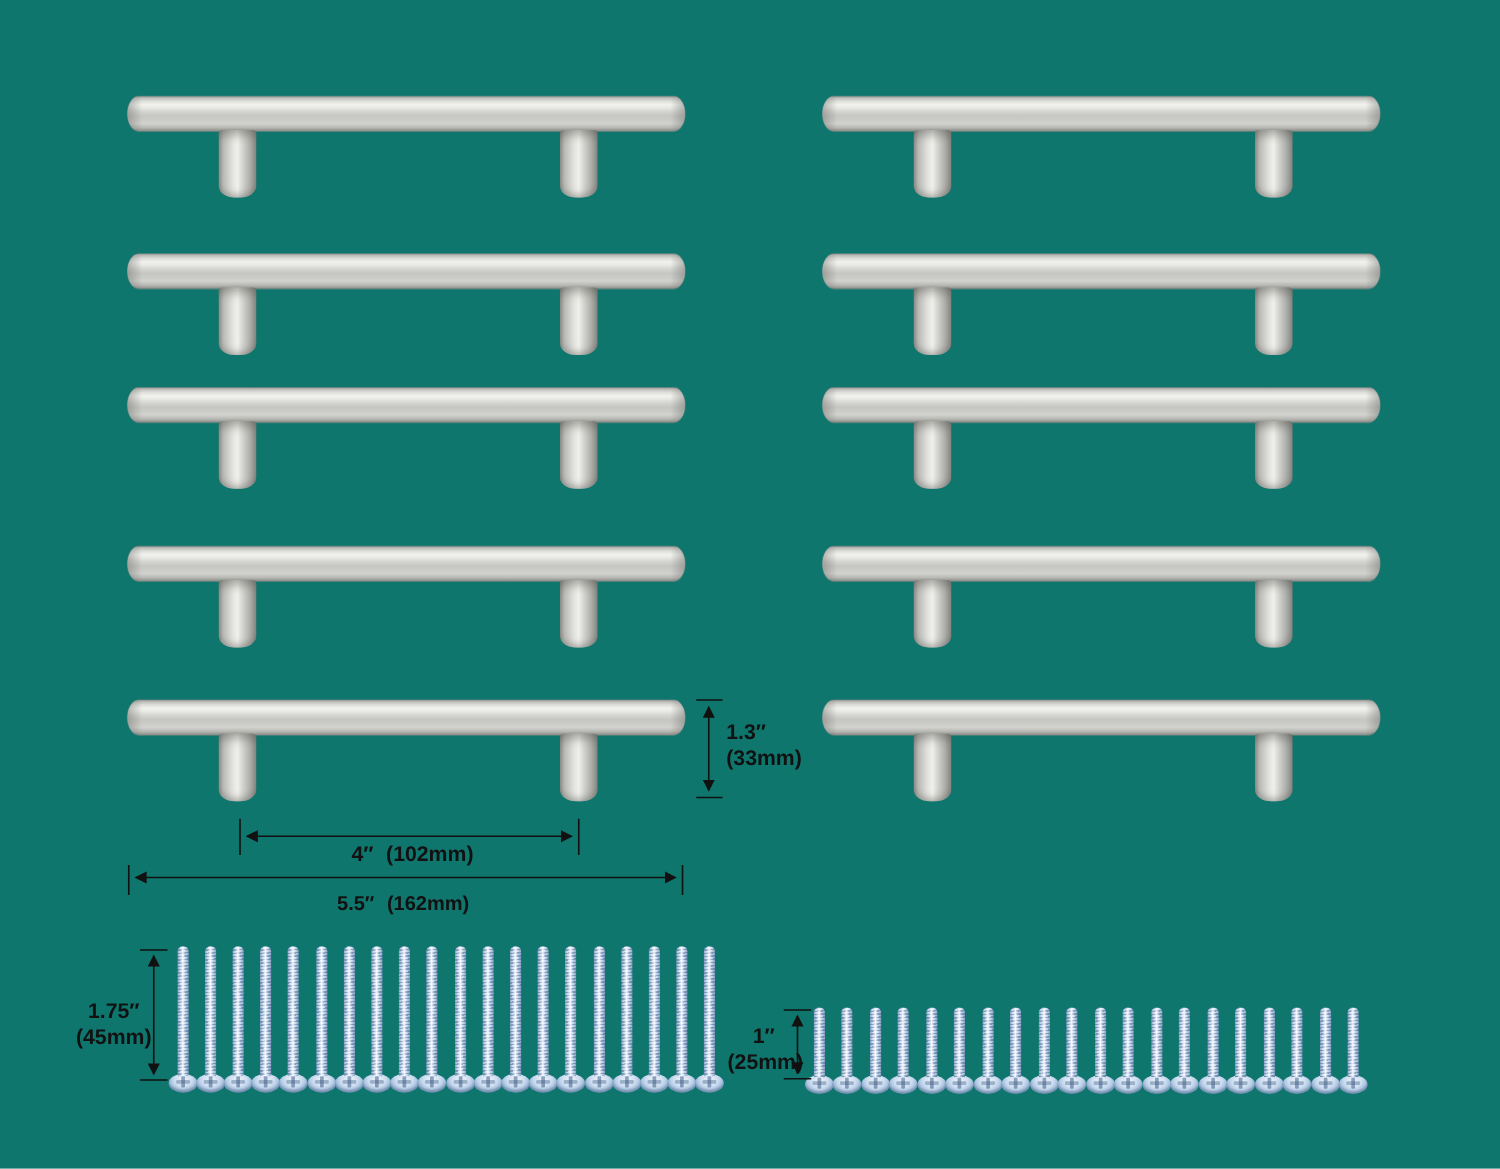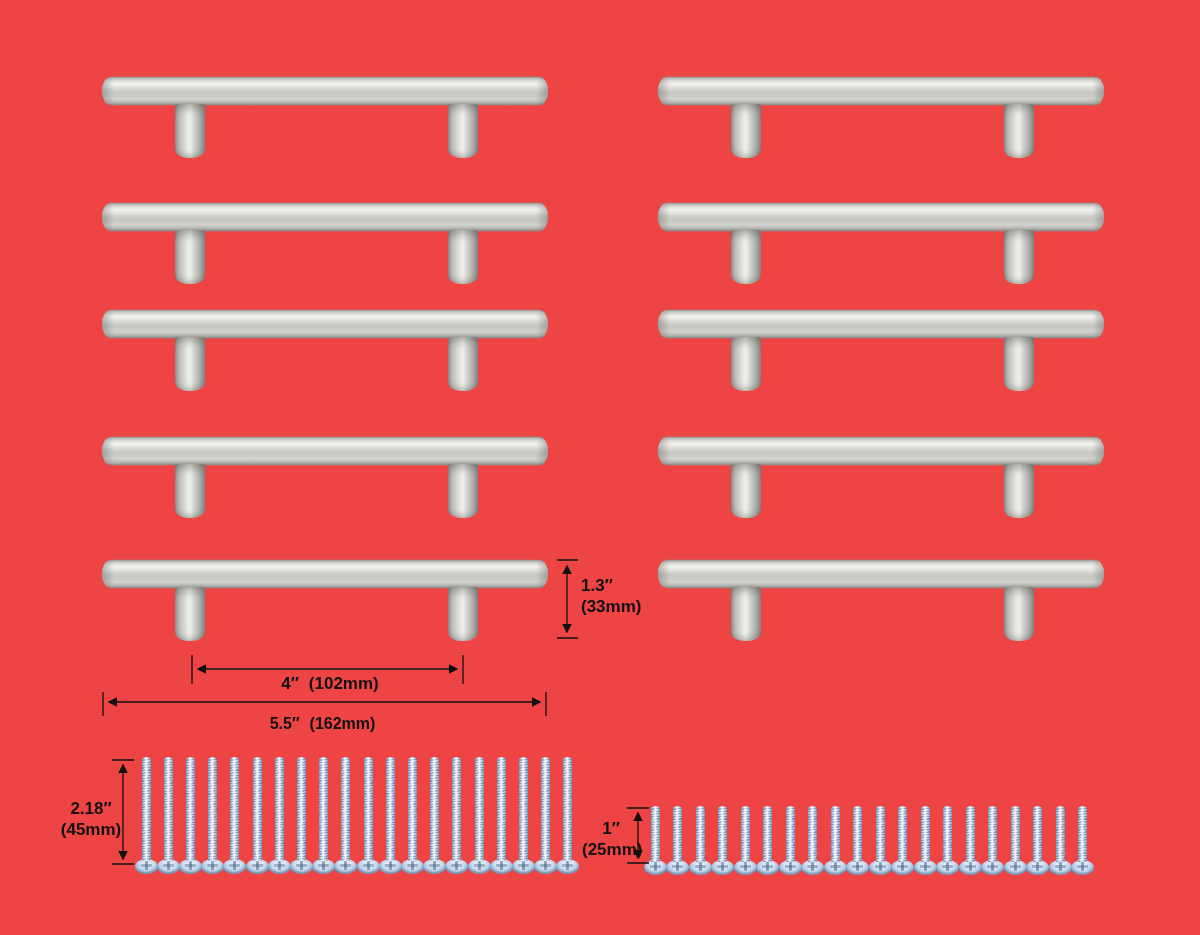--- a/index.html
+++ b/index.html
@@ -1,17 +1,17 @@
 <!DOCTYPE html>
 <html><head>
 <meta charset="utf-8">
 <style>
   html,body{margin:0;padding:0;background:#fff;}
   .stage{
-    position:relative;width:1200px;height:935px;background:#ef4444;
+    position:relative;width:1200px;height:935px;background:#0f766e;
     font-family:"Liberation Sans",sans-serif;overflow:hidden;color:#111;
   }
 
   
   .handle{position:absolute;width:446px;height:82px;}
   .bar{
     position:absolute;left:0;top:0;width:446px;height:28px;
     border-radius:9px / 14px;
     background:linear-gradient(180deg,
       #93938f 0%, #bdbdb9 5%, #dededa 14%, #f1f1ed 24%, #e9e9e5 32%,
@@ -329,21 +329,21 @@
 
   <div class="dim-label center" id="dim-holespacing-label" style="left:250px;top:673px;width:160px;">
     <span>4″</span><span class="gap"></span><span>(102mm)</span>
   </div>
 
   <div class="dim-label center" id="dim-overall-label" style="left:235px;top:713px;width:175px;">
     <span>5.5″</span><span class="gap"></span><span>(162mm)</span>
   </div>
 
   <div class="dim-label center" id="dim-longscrew-label" style="left:58px;top:798px;width:66px;">
-    <span class="ln">2.18″</span>
+    <span class="ln">1.75″</span>
     <span class="ln">(45mm)</span>
   </div>
 
   <div class="dim-label center" id="dim-shortscrew-label" style="left:582px;top:818px;width:58px;">
     <span class="ln">1″</span>
     <span class="ln">(25mm)</span>
   </div>
 
 </div>
 

